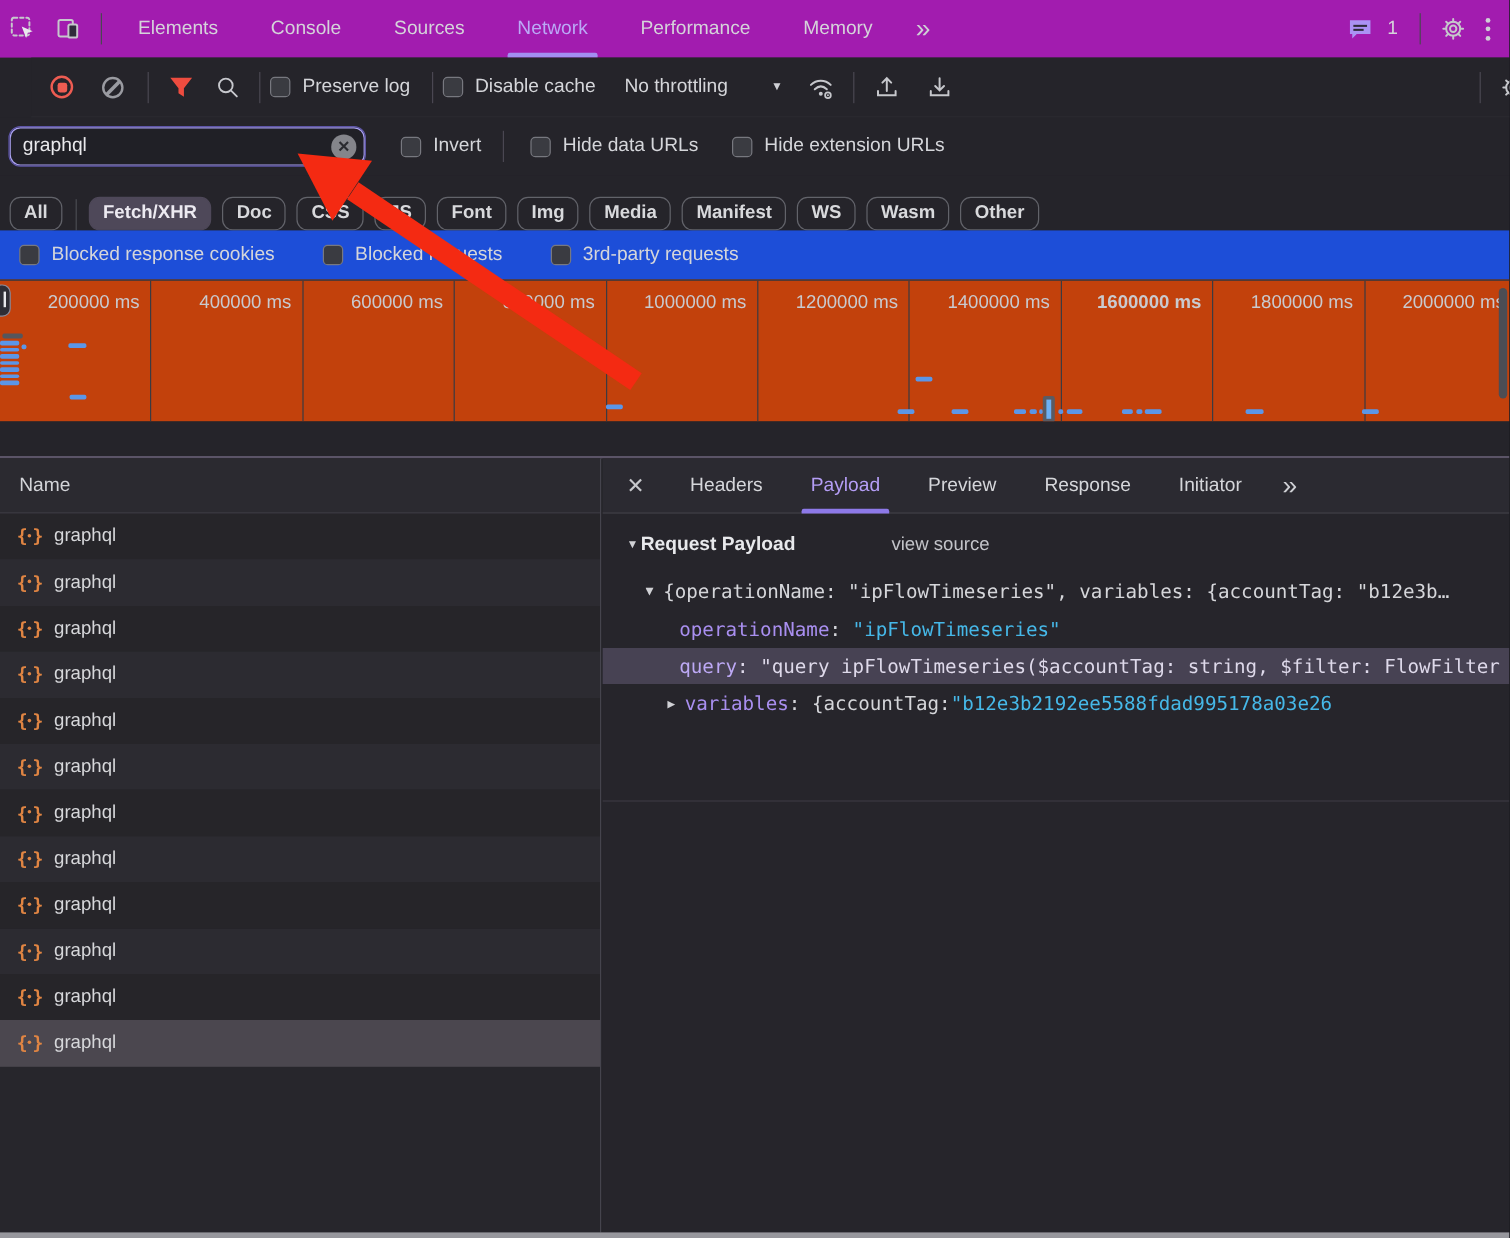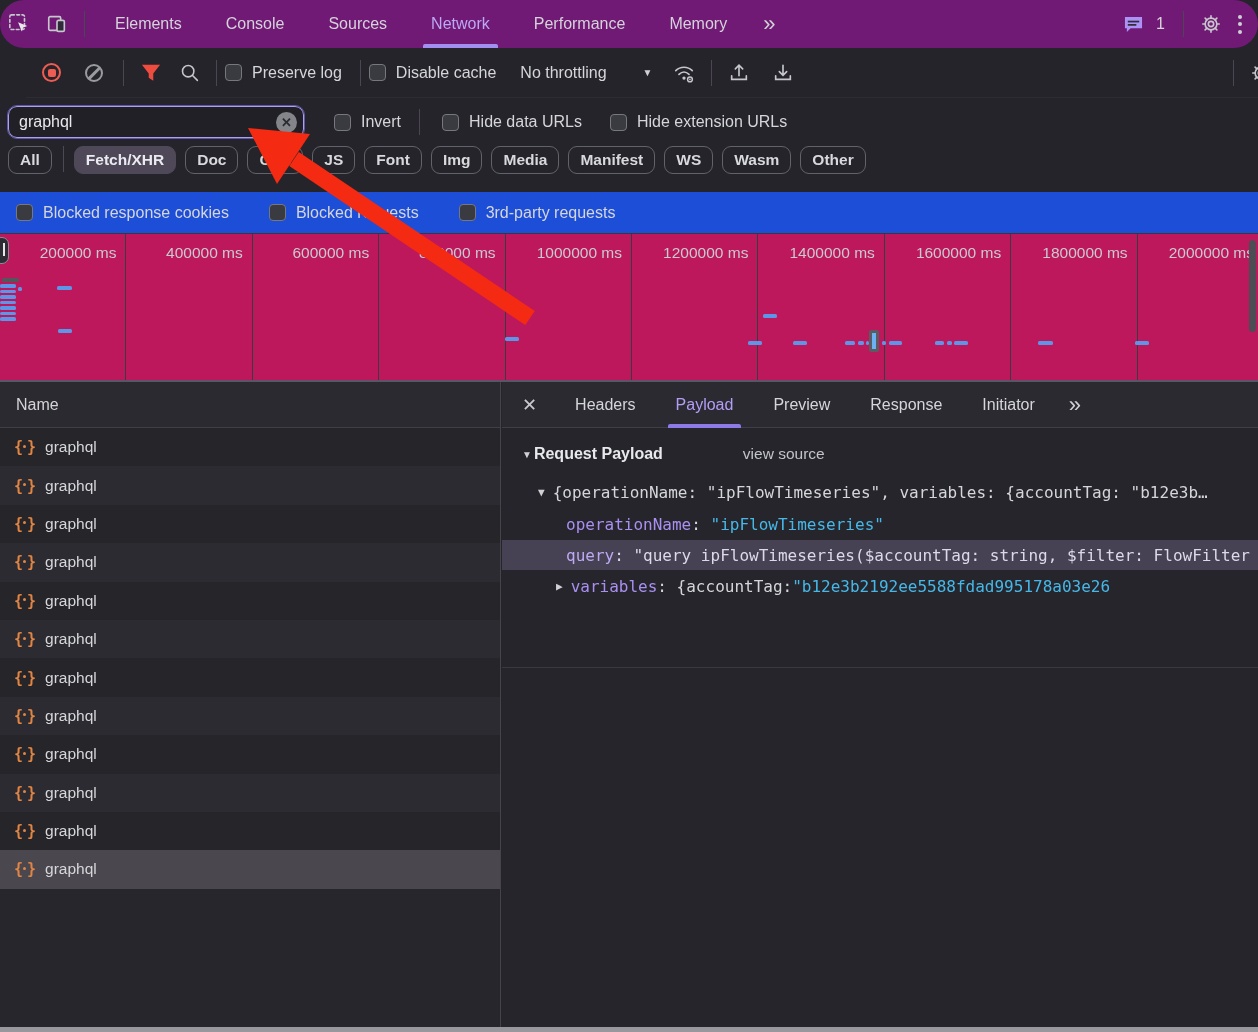--- a/index.html
+++ b/index.html
@@ -4,21 +4,21 @@
 <style>
   * { margin:0; padding:0; box-sizing:border-box; }
   html,body { background:#1a1a1e; }
   #app {
     position:relative; width:1258px; height:1032px; overflow:hidden;
     background:#25242a; font-family:"Liberation Sans", sans-serif;
     color:#d7d8dc; -webkit-font-smoothing:antialiased;
   }
   
   #topbar { position:absolute; left:0; top:0; width:1258px; height:48px;
-    background:#701a75; display:flex; align-items:center;border-radius:24px; }
+    background:#a21caf; display:flex; align-items:center; }
   .tb-icon { width:26px; height:26px; display:flex; align-items:center; justify-content:center; margin:0 6px; }
   .v-div { width:1px; height:26px; background:#4a4752; margin:0 8px; }
   .top-tab { font-size:16px; color:#d5d3da; padding:0 22px; height:48px; display:flex; align-items:center; position:relative; cursor:default; }
   .top-tab.selected { color:#bba8f6; }
   .top-tab.selected::after { content:""; position:absolute; left:14px; right:14px; bottom:0; height:4px; background:#a38ef2; border-radius:2px 2px 0 0; }
   .more-glyph { font-size:22px; color:#cfd0d5; letter-spacing:-3px; padding:0 14px; }
   #topbar-right { margin-left:auto; display:flex; align-items:center; }
   .msg-count { font-size:16px; color:#d5d3da; margin:0 10px 0 4px; }
   .kebab { display:flex; flex-direction:column; gap:3.5px; padding:0 16px 0 8px; }
   .kebab i { width:4px; height:4px; border-radius:50%; background:#cfd0d5; }
@@ -33,31 +33,31 @@
   .tool-label { font-size:16px; color:#d5d6da; margin:0 10px 0 10px; white-space:nowrap; }
   .throttle { display:flex; align-items:center; margin-left:14px; cursor:default; }
   .caret { font-size:10px; color:#cfd0d5; margin-left:26px; }
   #toolbar .right-gear { margin-left:auto; }
   
   #filter-row { position:absolute; left:0; top:98px; width:1258px; height:48px; background:#25242a; display:flex; align-items:center; }
   #filter-box { position:relative; width:296px; height:32px; margin-left:8px; border:1.5px solid #aaa2f0; outline:1px solid #5e55a8; border-radius:9px; background:#202026; display:flex; align-items:center; }
   #filter-input { background:transparent; border:none; outline:none; color:#e9e9ec; font-size:16px; font-family:"Liberation Sans",sans-serif; padding:0 34px 0 10px; width:100%; }
   .clear-x { position:absolute; right:6px; top:5px; width:21px; height:21px; border-radius:50%; background:#84858b; color:#2a2b30; font-size:13px; font-weight:bold; display:flex; align-items:center; justify-content:center; }
   
-  #chips-row { position:absolute; left:0; top:146px; width:1258px; height:46px; background:#25242a; display:flex; align-items:flex-start; }
+  #chips-row { position:absolute; left:0; top:146px; width:1258px; height:46px; background:#25242a; display:flex; align-items:flex-end; }
   .chip { border:1.5px solid #62636a; border-radius:9px; color:#d8d9dc; font-size:15.5px; font-weight:bold; padding:4px 11px; margin-right:9px; white-space:nowrap; }
   .chip.sel { background:#4e4859; border-color:#4e4859; color:#eceaf1; }
   .chip-div { width:1px; height:26px; background:#4a4b52; margin:0 10px 0 2px; }
   #chips-row .first { margin-left:8px; }
   
   #blocked-row { position:absolute; left:0; top:192px; width:1258px; height:41px; background:#1d4ed8; display:flex; align-items:center; }
   #blocked-row .grp { display:flex; align-items:center; margin-left:16px; }
   #blocked-row .grp + .grp { margin-left:30px; }
   
-  #timeline { position:absolute; left:0; top:233px; width:1258px; height:147px; background:#be185d; border-top:1px solid #38373e; overflow:hidden; }
+  #timeline { position:absolute; left:0; top:233px; width:1258px; height:118px; background:#c2410c; border-top:1px solid #38373e; overflow:hidden; }
   .tl-col { position:absolute; top:0; height:147px; border-right:1px solid #3b3a41; }
   .tl-label { position:absolute; top:10px; right:9px; font-size:15.5px; color:#c9cacf; white-space:nowrap; }
   .tl-mark { position:absolute; border-radius:1.5px; }
   .tl-marker { background:#5a5b63; border-radius:2px; display:flex; align-items:center; justify-content:center; }
   .tl-marker i { width:4px; height:16px; background:#6db1f5; display:block; }
   #tl-grabber { position:absolute; left:-6px; top:3px; width:15px; height:27px; border:1.5px solid #8d8a99; border-radius:7px; background:#2e2d35; }
   #tl-grabber::after { content:""; position:absolute; left:8px; top:5px; width:2px; height:13px; background:#e8e8ec; }
   #tl-scroll { position:absolute; right:2px; top:6px; width:7px; height:92px; border-radius:4px; background:#4c4d54; }
   #strong-sep { position:absolute; left:0; top:380px; width:1258px; height:2px; background:#5b5467; }
   
@@ -274,21 +274,21 @@
         </div>
         <div class="tl-col" style="left: 0px; width: 632px;">
           <span class="tl-label">1000000 ms</span>
         </div>
         <div class="tl-col" style="left: 0px; width: 758.4px;">
           <span class="tl-label">1200000 ms</span>
         </div>
         <div class="tl-col" style="left: 0px; width: 884.8px;">
           <span class="tl-label">1400000 ms</span>
         </div>
-        <div class="tl-col" style="left: 0px; width: 1011.2px;">
+        <div class="tl-col" style="left: 0px; width: 1011.2px; font-weight: bold;">
           <span class="tl-label">1600000 ms</span>
         </div>
         <div class="tl-col" style="left: 0px; width: 1137.6px;">
           <span class="tl-label">1800000 ms</span>
         </div>
         <div class="tl-col" style="left: 0px; width: 1264px;">
           <span class="tl-label">2000000 ms</span>
         </div>
       </div>
     <div id="tl-marks">

